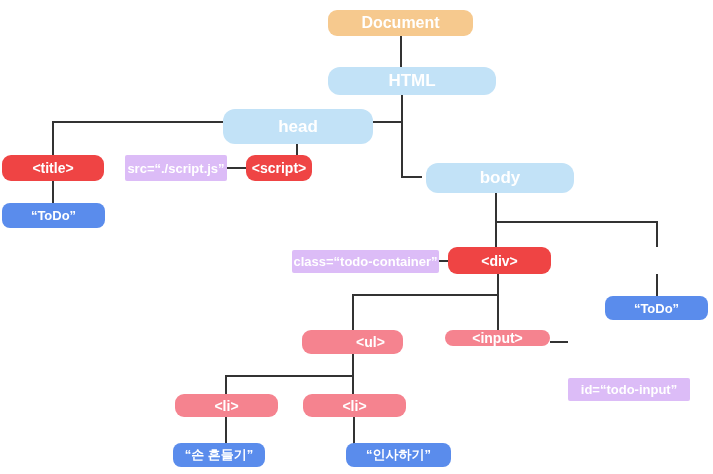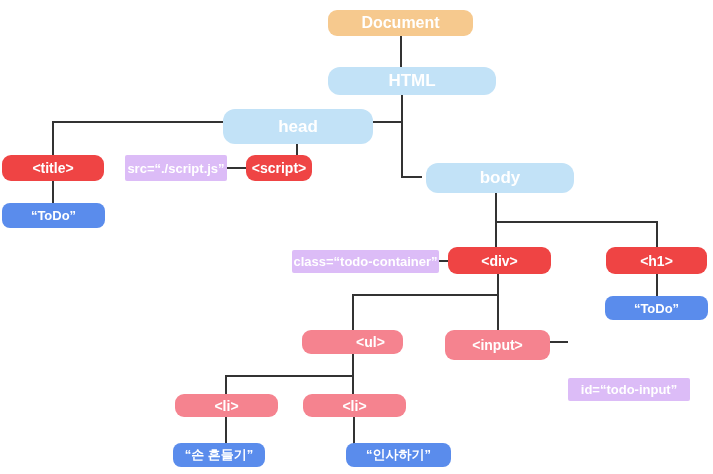--- a/index.html
+++ b/index.html
@@ -61,25 +61,24 @@
   <div class="node container" style="left:223px;top:109px;width:150px;height:35px;">head</div>
   <div class="node container" style="left:426px;top:163px;width:148px;height:30px;">body</div>
 
   <div class="node element" style="left:2px;top:155px;width:102px;height:26px;">&lt;title&gt;</div>
   <div class="node attribute" style="left:125px;top:155px;width:102px;height:26px;">src=“./script.js”</div>
   <div class="node element" style="left:246px;top:155px;width:66px;height:26px;">&lt;script&gt;</div>
   <div class="node textnode" style="left:2px;top:203px;width:103px;height:25px;">“ToDo”</div>
 
   <div class="node attribute" style="left:280px;top:250px;width:147px;height:23px;margin-left:12px;">class=“todo-container”</div>
   <div class="node element" style="left:448px;top:247px;width:103px;height:27px;">&lt;div&gt;</div>
-  <div class="node element" style="left:606px;top:247px;width:101px;height:27px;">&lt;h1&gt;</div>
   <div class="node textnode" style="left:605px;top:296px;width:103px;height:24px;">“ToDo”</div>
 
   <div class="node element2" style="left:302px;top:330px;width:101px;height:24px;padding-left:36px;">&lt;ul&gt;</div>
-  <div class="node element2" style="left:445px;top:330px;width:105px;height:30px;">&lt;input&gt;</div>
+  <div class="node element2" style="left:445px;top:330px;width:105px;height:16px;">&lt;input&gt;</div>
   <div class="node attribute" style="left:568px;top:330px;width:122px;height:23px;margin-top:48px;">id=“todo-input”</div>
 
   <div class="node element2" style="left:175px;top:394px;width:103px;height:23px;">&lt;li&gt;</div>
   <div class="node element2" style="left:303px;top:394px;width:103px;height:23px;">&lt;li&gt;</div>
   <div class="node textnode" style="left:173px;top:443px;width:92px;height:24px;">“손 흔들기”</div>
   <div class="node textnode" style="left:302px;top:443px;width:105px;height:24px;margin-left:44px;">“인사하기”</div>
 
 </div>
 
 </body></html>

